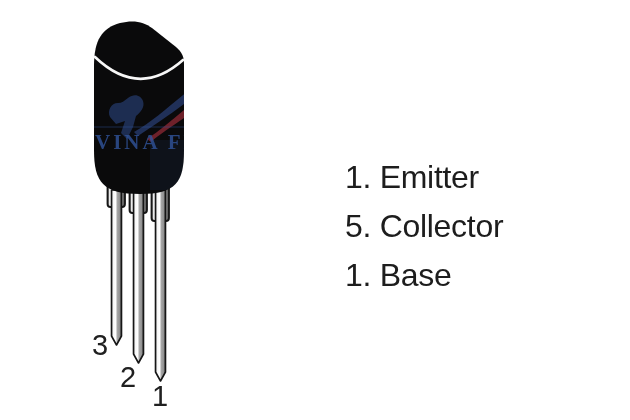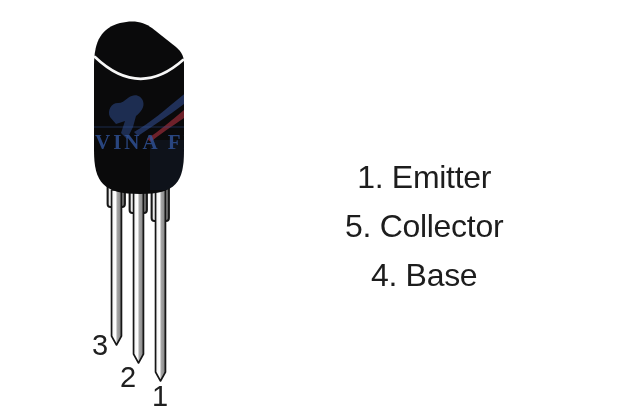--- a/index.html
+++ b/index.html
@@ -32,21 +32,20 @@
   .pin-num-3 { left: 100px; top: 345px; }
   .pin-num-2 { left: 128px; top: 377px; }
   .pin-num-1 { left: 160px; top: 396px; }
   .legend {
     position: absolute;
     left: 345px;
     top: 161px;
     display: flex;
     flex-direction: column;
     gap: 16px;
-    align-items: center;
   }
   .legend-item {
     font-size: 32px;
     line-height: 33px;
     color: #1d1d1d;
     letter-spacing: -0.3px;
     white-space: nowrap;
   }
   .wm-text {
     font-family: "Liberation Serif", serif;
@@ -103,16 +102,16 @@
     <path d="M 95 57 Q 139 99 183 60" fill="none" stroke="#f7f7f7" stroke-width="2.6" stroke-linecap="round"></path>
   </svg>
 
   <div class="pin-num pin-num-3">3</div>
   <div class="pin-num pin-num-2">2</div>
   <div class="pin-num pin-num-1">1</div>
 
   <div class="legend">
     <div class="legend-item">1. Emitter</div>
     <div class="legend-item">5. Collector</div>
-    <div class="legend-item">4. Base</div>
+    <div class="legend-item">1. Base</div>
   </div>
 
 </div>
 
 </body></html>

